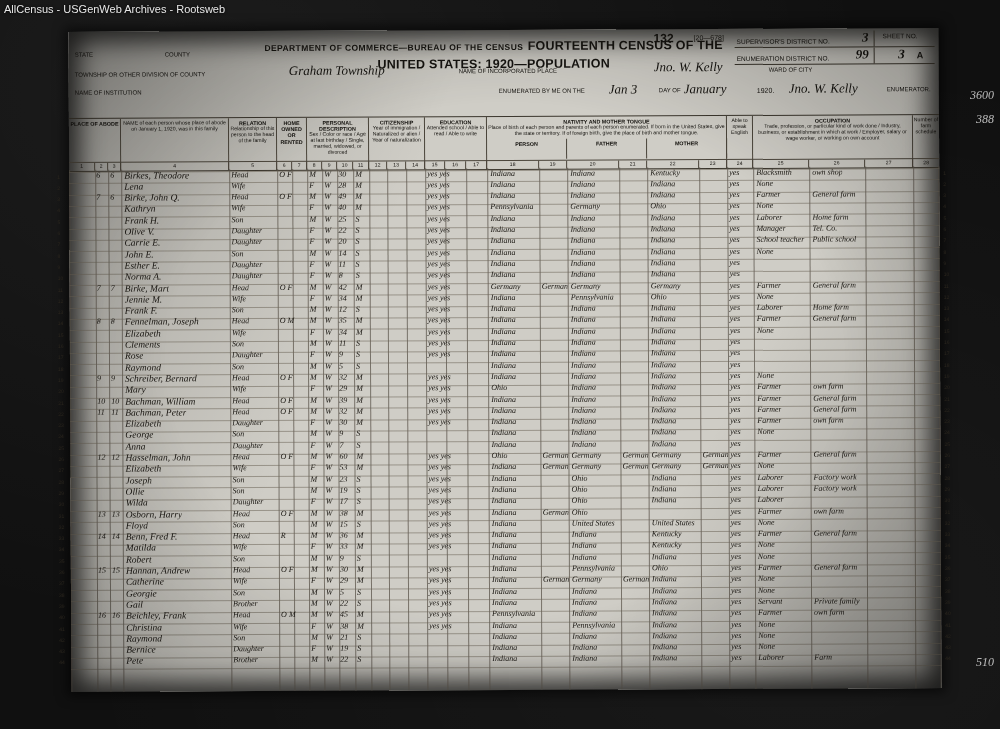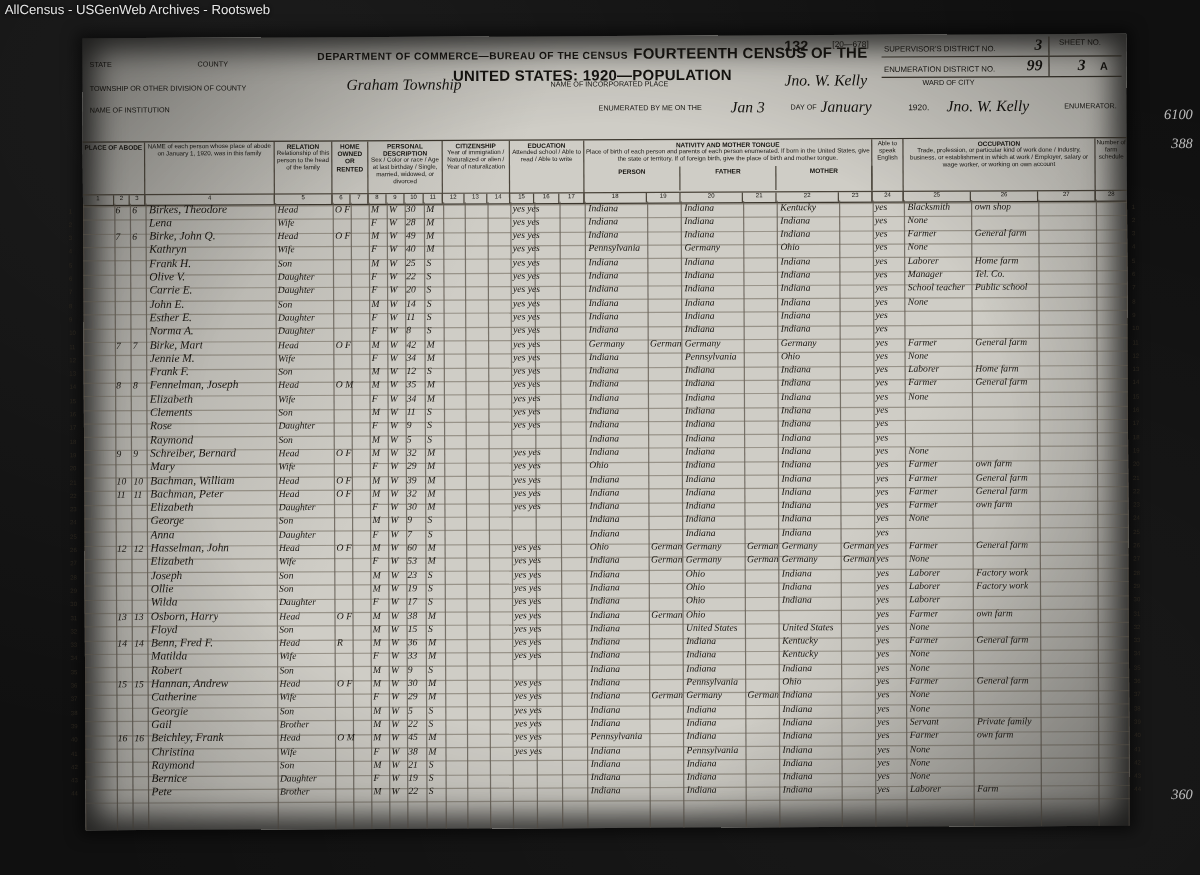--- a/index.html
+++ b/index.html
@@ -97,23 +97,23 @@
       radial-gradient(circle at 45% 41%, rgba(255,255,255,.06) 0 1px, transparent 2px);
   }
 </style>
 </head>
 <body>
 
 <div id="scan">
 
   <div id="watermark">AllCensus - USGenWeb Archives - Rootsweb</div>
 
-  <div class="edge-note" style="top:88px;">6100</div>
+  <div class="edge-note" style="top:88px;">3600</div>
   <div class="edge-note" style="top:112px;">388</div>
-  <div class="edge-note" style="top:655px;">360</div>
+  <div class="edge-note" style="top:655px;">510</div>
 
   <div id="sheet">
 
     <div class="hdr">
 
       <div class="hdr-title">
         <span class="l1">DEPARTMENT OF COMMERCE—BUREAU OF THE CENSUS</span>
         <span class="l2">FOURTEENTH CENSUS OF THE UNITED STATES: 1920—POPULATION</span>
       </div>
       <div class="pageno">132</div>

